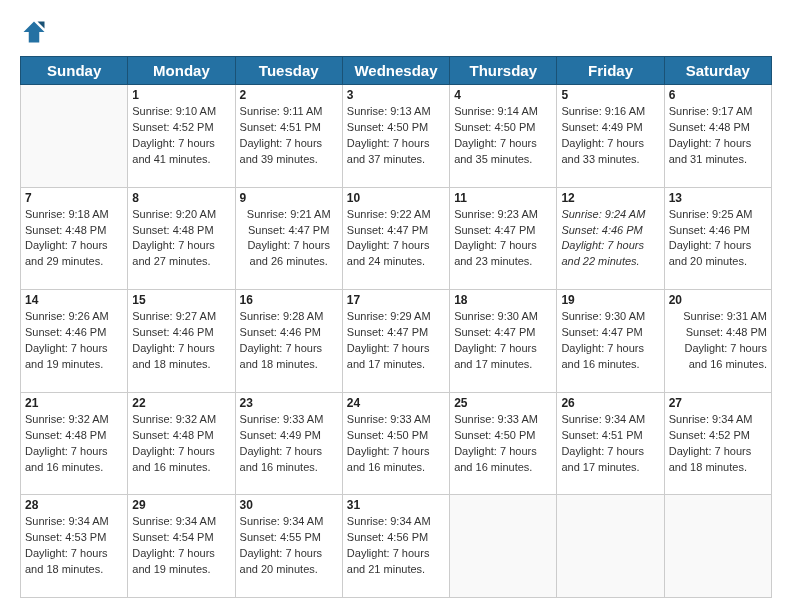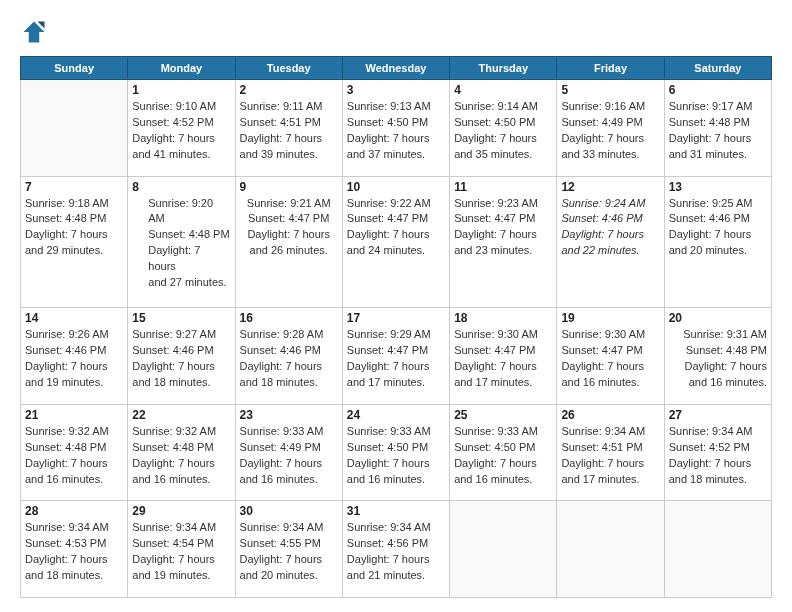--- a/index.html
+++ b/index.html
@@ -55,21 +55,21 @@
       flex: 1;
       border: 1px solid #ccc;
       border-collapse: collapse;
       width: 100%;
       table-layout: fixed;
     }
     .calendar th {
       background-color: #2471a3;
       color: #fff;
       text-align: center;
-      font-size: 11px;
+      font-size: 15px;
       padding: 5px 2px;
       border: 1px solid #1a5276;
     }
     .calendar td {
       vertical-align: top;
       border: 1px solid #ccc;
       padding: 3px 4px;
       font-size: 10px;
       color: #333;
       background: #fff;
@@ -179,21 +179,21 @@
         <tr class="cal-row-alt">
           <td>
             <span class="day-number">7</span>
             <div class="day-info" style="white-space: pre-line;">Sunrise: 9:18 AM
 Sunset: 4:48 PM
 Daylight: 7 hours
 and 29 minutes.</div>
           </td>
           <td>
             <span class="day-number">8</span>
-            <div class="day-info" style="white-space: pre-line; margin-left: 16px;">Sunrise: 9:20 AM
+            <div class="day-info" style="white-space: pre-line;">Sunrise: 9:20 AM
 Sunset: 4:48 PM
 Daylight: 7 hours
 and 27 minutes.</div>
           </td>
           <td>
             <span class="day-number">9</span>
             <div class="day-info" style="white-space: pre-line; text-align: center;">Sunrise: 9:21 AM
 Sunset: 4:47 PM
 Daylight: 7 hours
 and 26 minutes.</div>

